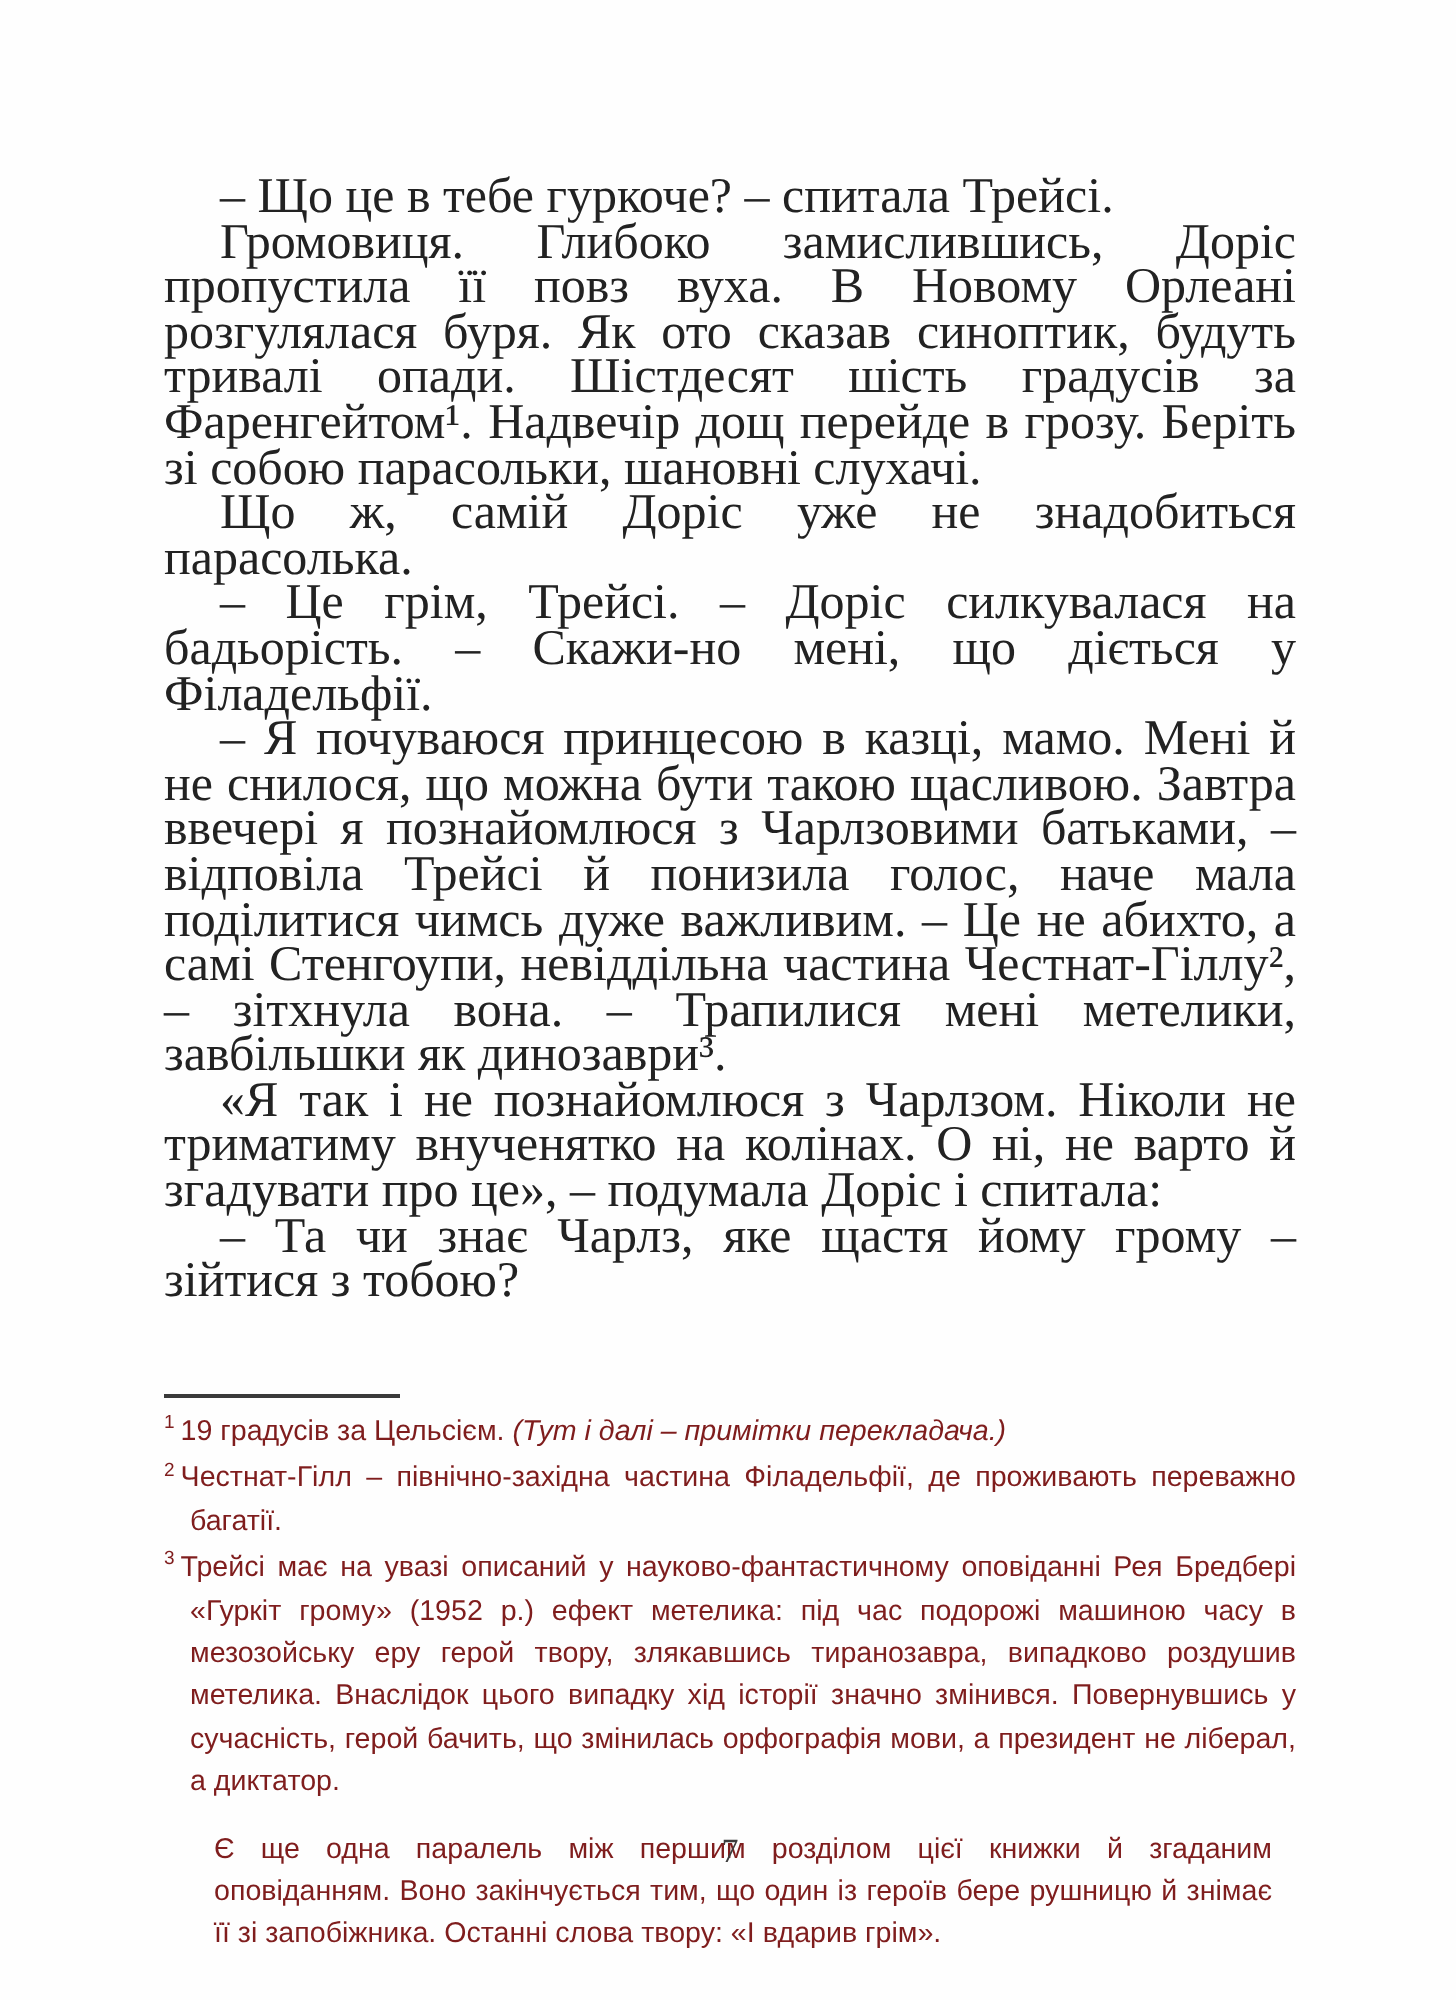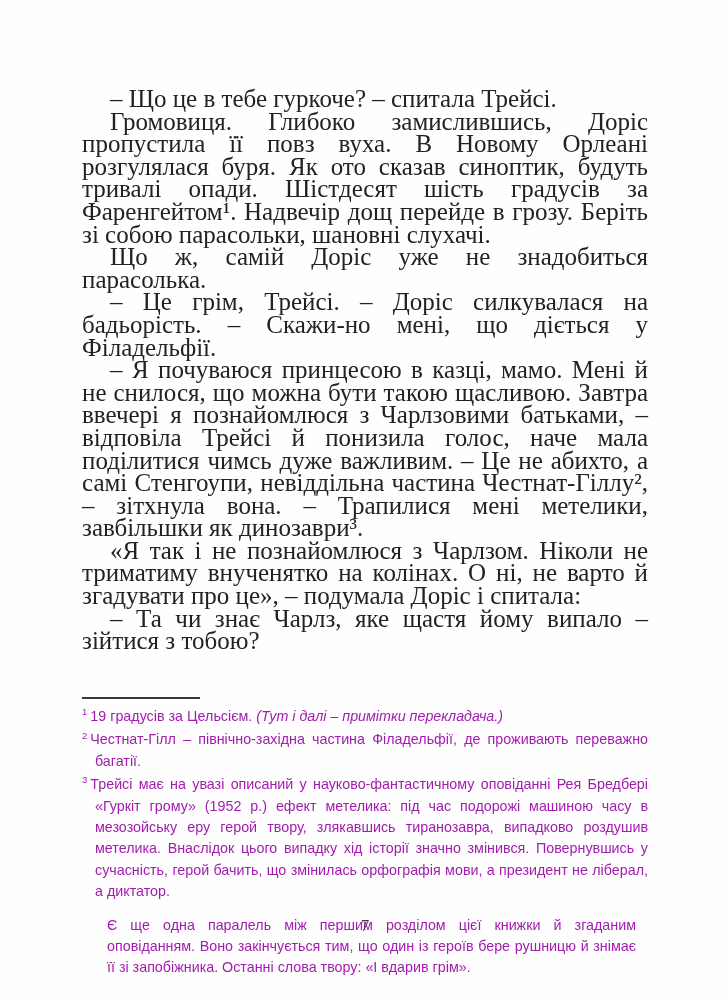--- a/index.html
+++ b/index.html
@@ -33,21 +33,21 @@
   }
   .footnotes {
     position: absolute;
     left: 82px;
     top: 697px;
     width: 566px;
     font-family: "Liberation Sans", sans-serif;
     font-size: 14.3px;
     line-height: 21.4px;
     text-align: justify;
-    color: #a21caf;
+    color: #7f1d1d;
   }
   .fn-rule {
     width: 118px;
     height: 0;
     border-top: 2px solid #3a3a3a;
     margin-bottom: 7px;
   }
   .fn {
     margin: 0 0 2px 0;
     padding-left: 13px;
@@ -81,21 +81,21 @@
 
 <div class="page">
 
   <div class="body-text">
     <p class="para">– Що це в тебе гуркоче? – спитала Трейсі.</p>
     <p class="para">Громовиця. Глибоко замислившись, Доріс пропустила її повз вуха. В Новому Орлеані розгулялася буря. Як ото сказав синоптик, будуть тривалі опади. Шістдесят шість градусів за Фаренгейтом¹. Надвечір дощ перейде в грозу. Беріть зі собою парасольки, шановні слухачі.</p>
     <p class="para">Що ж, самій Доріс уже не знадобиться парасолька.</p>
     <p class="para">– Це грім, Трейсі. – Доріс силкувалася на бадьорість. – Скажи-но мені, що діється у Філадельфії.</p>
     <p class="para">– Я почуваюся принцесою в казці, мамо. Мені й не снилося, що можна бути такою щасливою. Завтра ввечері я познайомлюся з Чарлзовими батьками, – відповіла Трейсі й понизила голос, наче мала поділитися чимсь дуже важливим. – Це не абихто, а самі Стенгоупи, невіддільна частина Честнат-Гіллу², – зітхнула вона. – Трапилися мені метелики, завбільшки як динозаври³.</p>
     <p class="para">«Я так і не познайомлюся з Чарлзом. Ніколи не триматиму внученятко на колінах. О ні, не варто й згадувати про це», – подумала Доріс і спитала:</p>
-    <p class="para">– Та чи знає Чарлз, яке щастя йому випало – зійтися з тобою?</p>
+    <p class="para">– Та чи знає Чарлз, яке щастя йому грому – зійтися з тобою?</p>
   </div>
 
   <div class="footnotes">
     <div class="fn-rule"></div>
 
     <p class="fn"><sup class="fn-marker">1</sup><span>19 градусів за Цельсієм. </span><em>(Тут і далі – примітки перекладача.)</em></p>
 
     <p class="fn"><sup class="fn-marker">2</sup><span>Честнат-Гілл – північно-західна частина Філадельфії, де проживають переважно багатії.</span></p>
 
     <p class="fn"><sup class="fn-marker">3</sup><span>Трейсі має на увазі описаний у науково-фантастичному оповіданні Рея Бредбері «Гуркіт грому» (1952 р.) ефект метелика: під час подорожі машиною часу в мезозойську еру герой твору, злякавшись тиранозавра, випадково роздушив метелика. Внаслідок цього випадку хід історії значно змінився. Повернувшись у сучасність, герой бачить, що змінилась орфографія мови, а президент не ліберал, а диктатор.</span></p>

